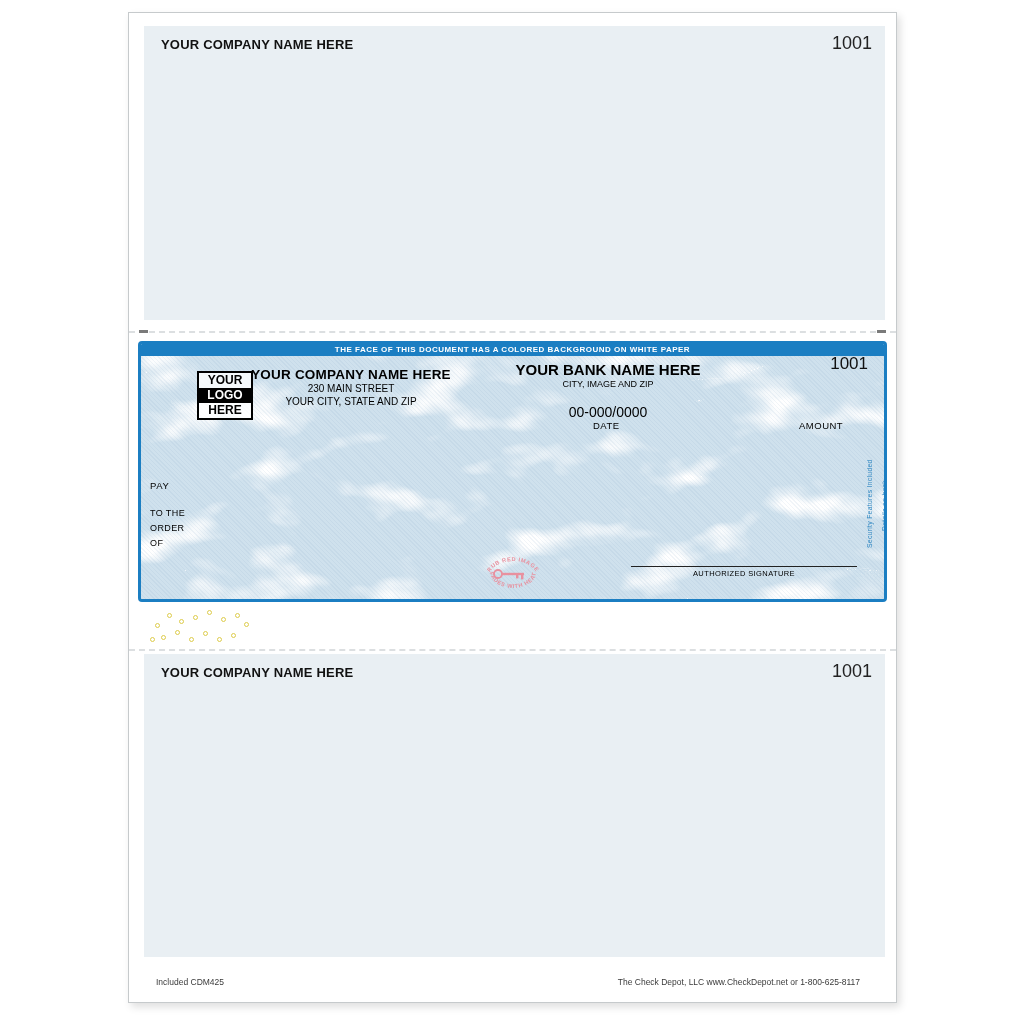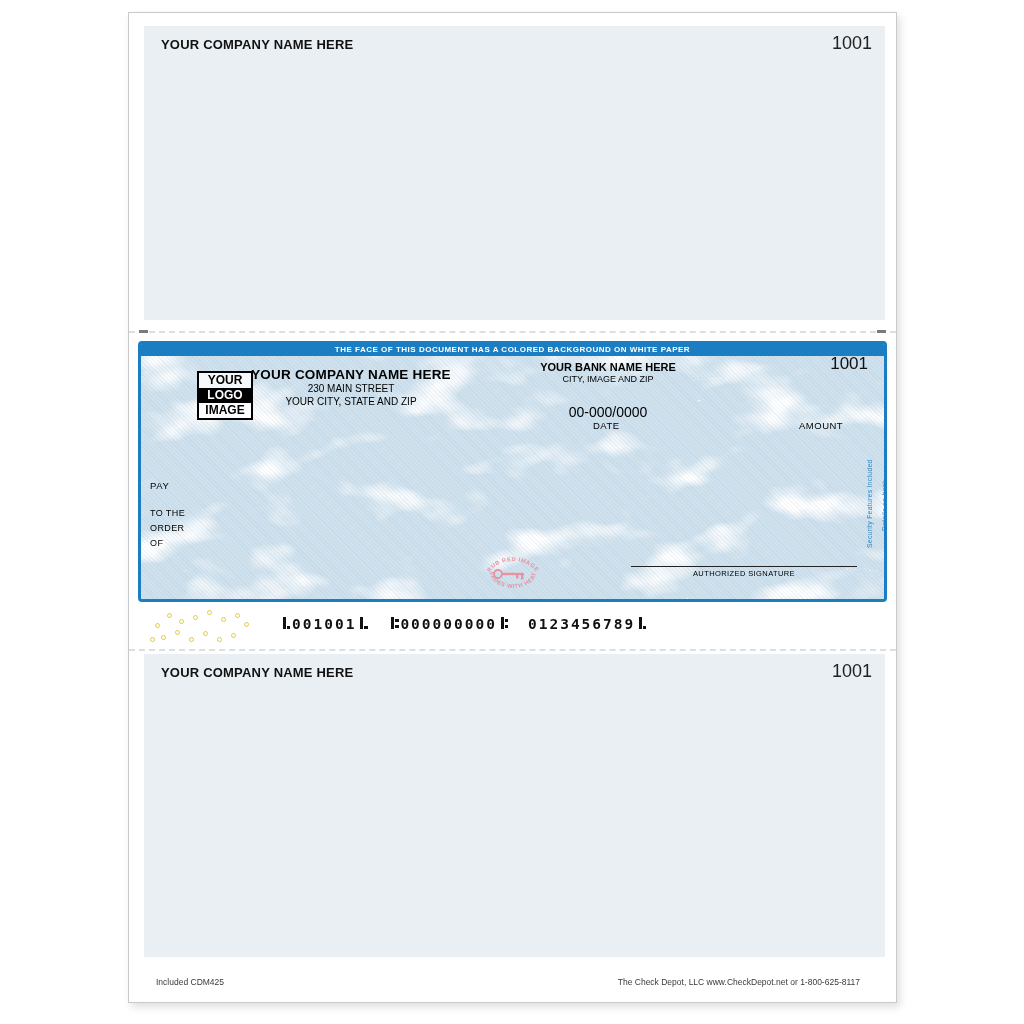--- a/index.html
+++ b/index.html
@@ -37,21 +37,21 @@
               border:2px solid #000; background:rgba(255,255,255,.78); text-align:center;
               font-weight:bold; font-size:12px; color:#000; }
   .logo-box .l1,.logo-box .l3 { line-height:15px; }
   .logo-box .l2 { background:#000; color:#fff; line-height:15px; }
 
   .company-block { position:absolute; left:70px; top:23px; width:280px; text-align:center; color:#000; }
   .company-name { font-size:13.5px; font-weight:bold; letter-spacing:.2px; }
   .company-addr { font-size:10px; line-height:13px; }
 
   .bank-block { position:absolute; left:367px; top:17px; width:200px; text-align:center; color:#000; }
-  .bank-name { font-size:11px; font-weight:bold; }
+  .bank-name { font-size:15px; font-weight:bold; }
   .bank-addr { font-size:9px; line-height:12px; }
   .bank-fraction { position:absolute; left:367px; top:60px; width:200px; text-align:center; font-size:14px; color:#000; }
 
   .lbl-date { position:absolute; left:452px; top:76px; font-size:9.5px; letter-spacing:.5px; color:#000; }
   .lbl-amount { position:absolute; left:658px; top:76px; font-size:9.5px; letter-spacing:.5px; color:#000; }
   .check-number { position:absolute; right:16px; top:10px; font-size:17px; color:#111; }
 
   .lbl-pay { position:absolute; left:9px; top:136px; font-size:9.5px; letter-spacing:.6px; color:#000; }
   .lbl-order { position:absolute; left:9px; top:162px; font-size:9px; letter-spacing:.4px;
                line-height:15px; color:#000; white-space:pre-line; }
@@ -115,21 +115,21 @@
       <rect width="749" height="261" filter="url(#marbleF)"></rect>
       <rect width="749" height="261" filter="url(#veinF)" opacity="0.9"></rect>
     </svg>
     <div class="hatch"></div>
 
     <div class="banner">THE FACE OF THIS DOCUMENT HAS A COLORED BACKGROUND ON WHITE PAPER</div>
 
     <div class="logo-box">
       <div class="l1">YOUR</div>
       <div class="l2">LOGO</div>
-      <div class="l3">IMAGE</div>
+      <div class="l3">HERE</div>
     </div>
 
     <div class="company-block">
       <div class="company-name">YOUR COMPANY NAME HERE</div>
       <div class="company-addr">230 MAIN STREET</div>
       <div class="company-addr">YOUR CITY, STATE AND ZIP</div>
     </div>
 
     <div class="bank-block">
       <div class="bank-name">YOUR BANK NAME HERE</div>
@@ -190,23 +190,20 @@
       <span class="speck" style="left: 86px; top: 4px;"></span>
       <span class="speck" style="left: 12px; top: 26px;"></span>
       <span class="speck" style="left: 26px; top: 21px;"></span>
       <span class="speck" style="left: 40px; top: 28px;"></span>
       <span class="speck" style="left: 54px; top: 22px;"></span>
       <span class="speck" style="left: 68px; top: 28px;"></span>
       <span class="speck" style="left: 82px; top: 24px;"></span>
       <span class="speck" style="left: 95px; top: 13px;"></span>
       <span class="speck" style="left: 1px; top: 28px;"></span>
     </div>
-  <div class="micr">
-    <span class="msym onus"></span><span>001001</span><span class="msym onus"></span><span class="gap"></span><span class="msym transit"></span><span>000000000</span><span class="msym transit"></span><span class="gap"></span><span>0123456789</span><span class="msym onus"></span>
-  </div>
 
   <div class="perf perf2"></div>
 
   <div class="stub stub-bottom">
     <div class="stub-company">YOUR COMPANY NAME HERE</div>
     <div class="stub-number">1001</div>
   </div>
 
   <div class="footer-left">Included CDM425</div>
   <div class="footer-right">The Check Depot, LLC  www.CheckDepot.net  or  1-800-625-8117</div>

